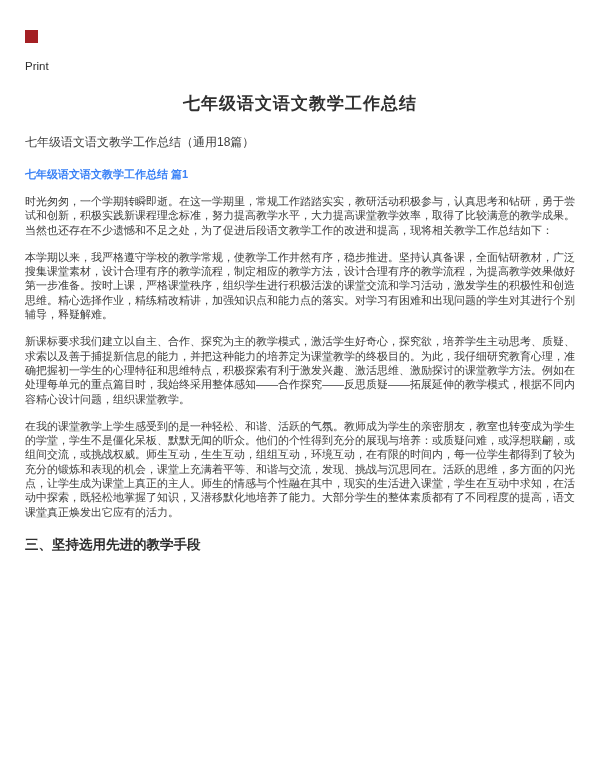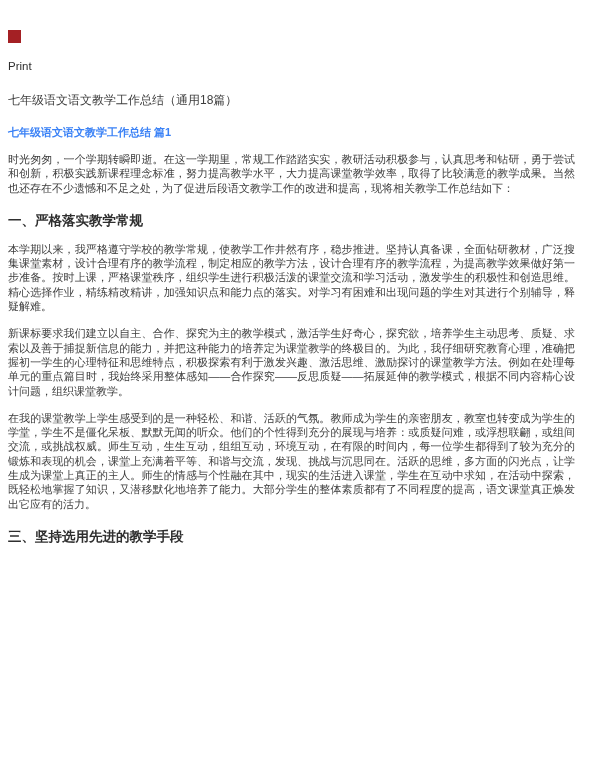--- a/index.html
+++ b/index.html
@@ -6,21 +6,21 @@
   html, body {
     margin: 0;
     padding: 0;
     background: #ffffff;
   }
   .page {
     position: relative;
     width: 600px;
     height: 776px;
     background: #ffffff;
-    padding: 30px 25px 0 8px;
+    padding: 30px 25px 0 25px;
     overflow: hidden;
     font-family: "Liberation Sans", "DejaVu Sans", sans-serif;
     color: #3d3d3d;
   }
   .logo-square {
     width: 13px;
     height: 13px;
     background: #a42024;
     margin-bottom: 13px;
   }
@@ -67,28 +67,28 @@
 </style>
 </head>
 <body>
 
 <div class="page">
 
   <div class="logo-square"></div>
 
   <a class="print-link">Print</a>
 
+  <h1 class="doc-title">七年级语文语文教学工作总结</h1>
 
   <p class="doc-subtitle">七年级语文语文教学工作总结（通用18篇）</p>
 
   <h2 class="part-heading">七年级语文语文教学工作总结 篇1</h2>
 
   <p class="body-para">时光匆匆，一个学期转瞬即逝。在这一学期里，常规工作踏踏实实，教研活动积极参与，认真思考和钻研，勇于尝试和创新，积极实践新课程理念标准，努力提高教学水平，大力提高课堂教学效率，取得了比较满意的教学成果。当然也还存在不少遗憾和不足之处，为了促进后段语文教学工作的改进和提高，现将相关教学工作总结如下：</p>
 
-  <h3 class="sec-heading">一、严格落实教学常规</h3>
 
   <p class="body-para">本学期以来，我严格遵守学校的教学常规，使教学工作井然有序，稳步推进。坚持认真备课，全面钻研教材，广泛搜集课堂素材，设计合理有序的教学流程，制定相应的教学方法，设计合理有序的教学流程，为提高教学效果做好第一步准备。按时上课，严格课堂秩序，组织学生进行积极活泼的课堂交流和学习活动，激发学生的积极性和创造思维。精心选择作业，精练精改精讲，加强知识点和能力点的落实。对学习有困难和出现问题的学生对其进行个别辅导，释疑解难。</p>
 
 
   <p class="body-para">新课标要求我们建立以自主、合作、探究为主的教学模式，激活学生好奇心，探究欲，培养学生主动思考、质疑、求索以及善于捕捉新信息的能力，并把这种能力的培养定为课堂教学的终极目的。为此，我仔细研究教育心理，准确把握初一学生的心理特征和思维特点，积极探索有利于激发兴趣、激活思维、激励探讨的课堂教学方法。例如在处理每单元的重点篇目时，我始终采用整体感知——合作探究——反思质疑——拓展延伸的教学模式，根据不同内容精心设计问题，组织课堂教学。</p>
 
   <p class="body-para">在我的课堂教学上学生感受到的是一种轻松、和谐、活跃的气氛。教师成为学生的亲密朋友，教室也转变成为学生的学堂，学生不是僵化呆板、默默无闻的听众。他们的个性得到充分的展现与培养：或质疑问难，或浮想联翩，或组间交流，或挑战权威。师生互动，生生互动，组组互动，环境互动，在有限的时间内，每一位学生都得到了较为充分的锻炼和表现的机会，课堂上充满着平等、和谐与交流，发现、挑战与沉思同在。活跃的思维，多方面的闪光点，让学生成为课堂上真正的主人。师生的情感与个性融在其中，现实的生活进入课堂，学生在互动中求知，在活动中探索，既轻松地掌握了知识，又潜移默化地培养了能力。大部分学生的整体素质都有了不同程度的提高，语文课堂真正焕发出它应有的活力。</p>
 
   <h3 class="sec-heading">三、坚持选用先进的教学手段</h3>
 

